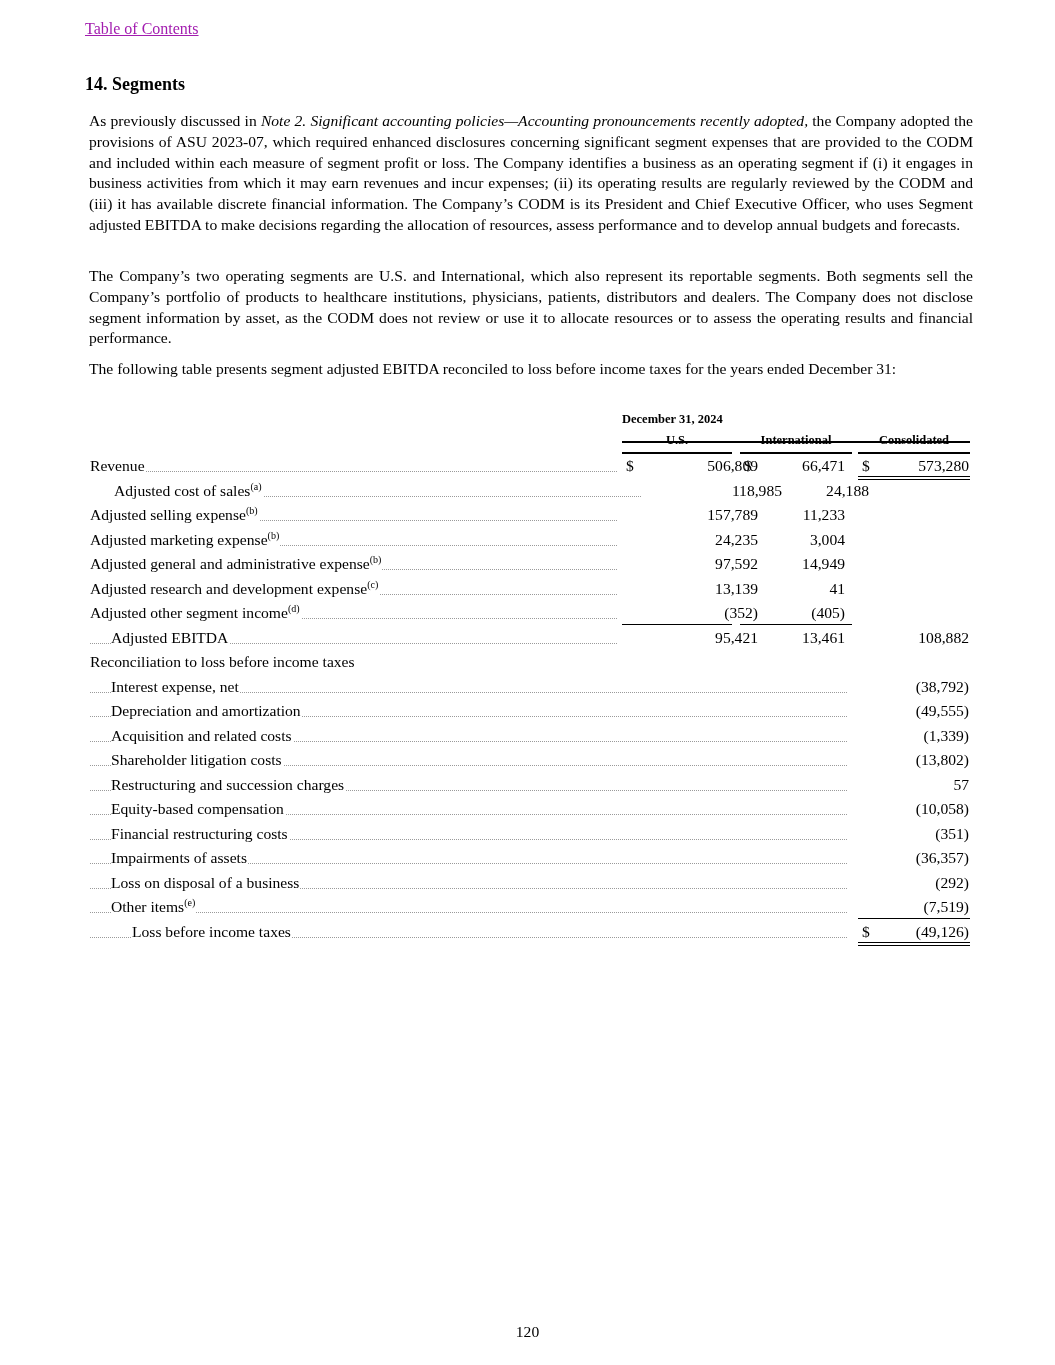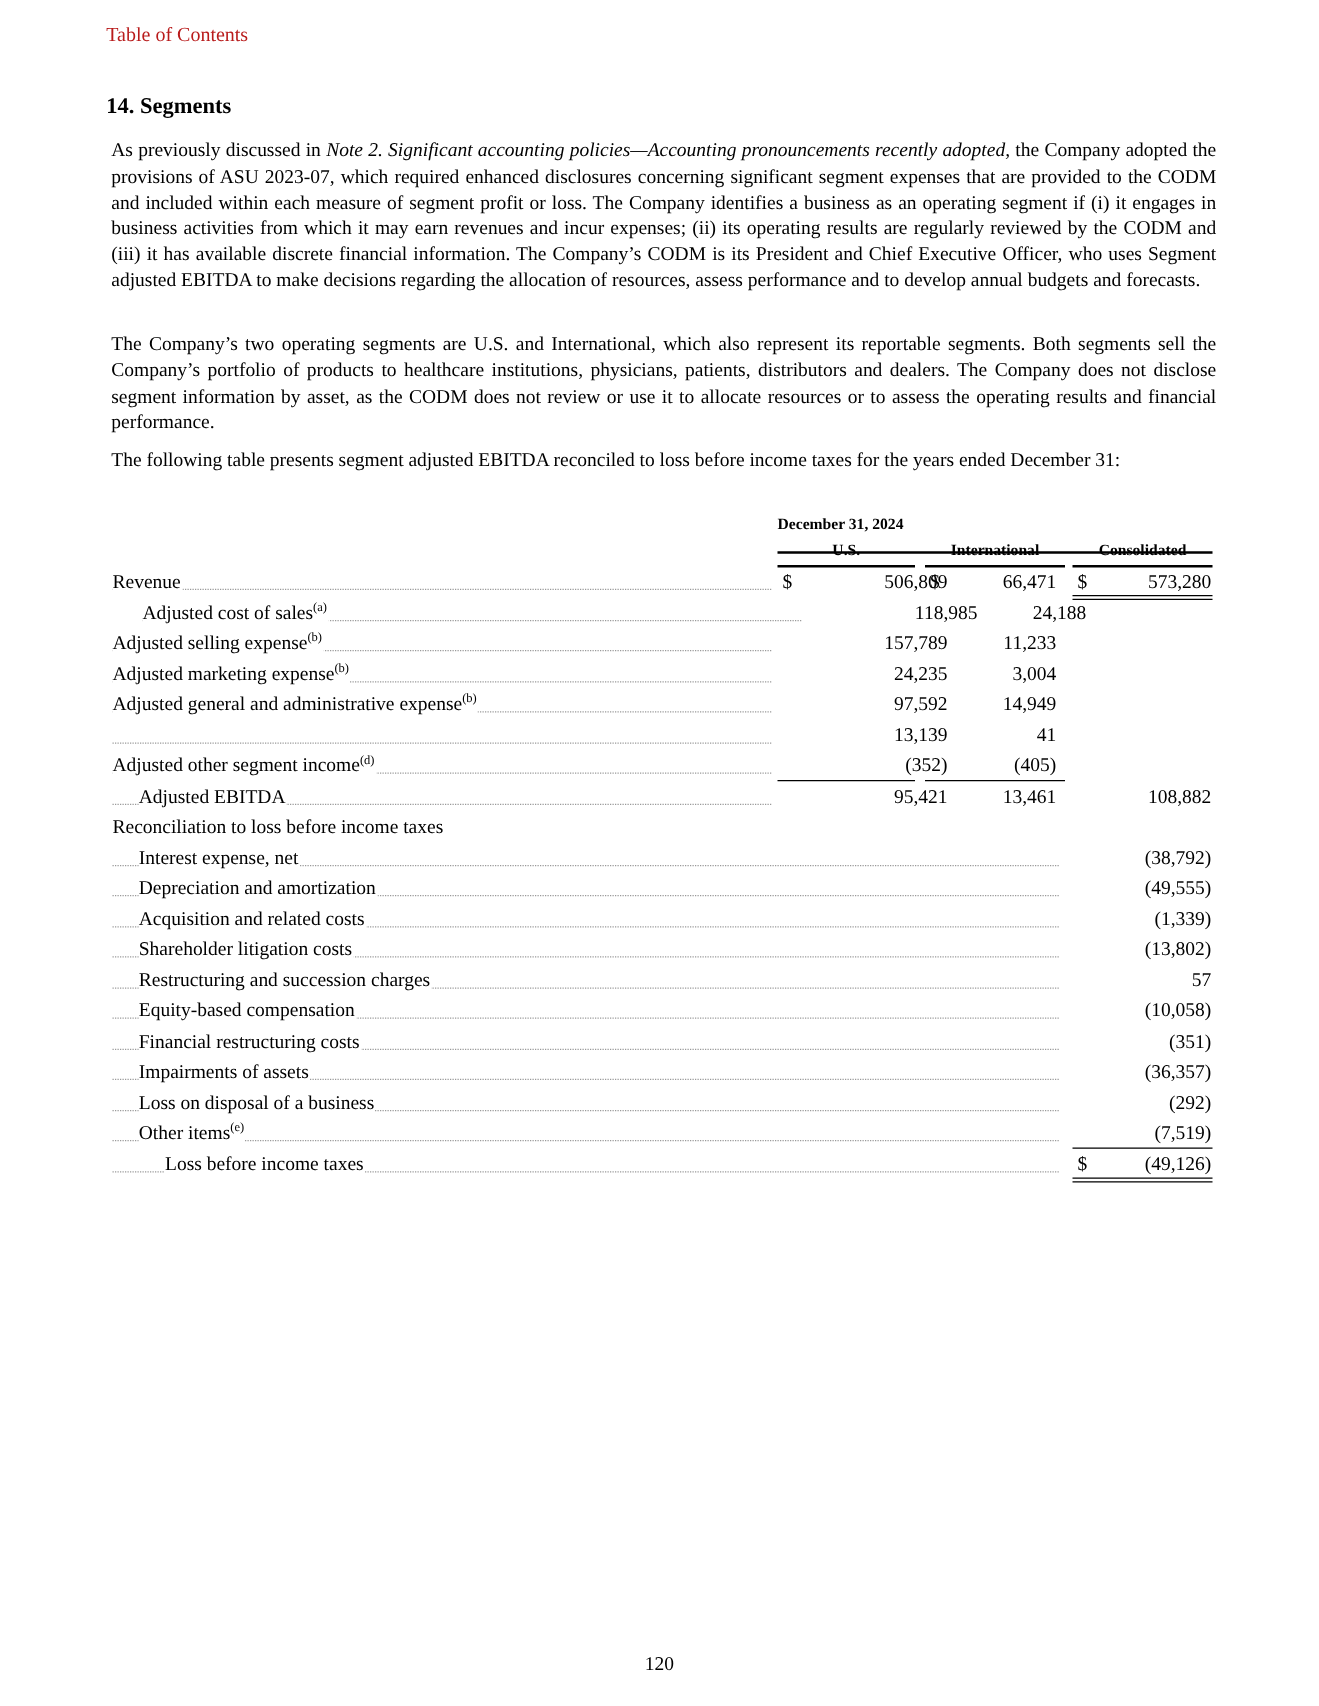--- a/index.html
+++ b/index.html
@@ -3,21 +3,21 @@
 <meta charset="utf-8">
 <style>
   html, body { margin: 0; padding: 0; background: #ffffff; }
   body {
     width: 1055px; height: 1365px; position: relative; overflow: hidden;
     font-family: "Liberation Serif", "DejaVu Serif", serif;
     color: #000;
   }
   .toc-link {
     position: absolute; left: 85px; top: 20px;
-    font-size: 16px; color: #b91c1c; cursor: pointer;
+    font-size: 16px; color: #a21caf; text-decoration: underline; cursor: pointer;
   }
   .section-title {
     position: absolute; left: 85px; top: 74px;
     font-size: 18px; font-weight: bold; margin: 0;
   }
   .body-text {
     position: absolute; left: 85px; width: 884px;
     font-size: 15.6px; line-height: 20.8px; text-align: justify; margin: 4px;
   }
   .p1 { top: 107px; }
@@ -127,20 +127,21 @@
         <span class="cell c-intl np">3,004</span>
       </div>
       <div class="row" style="top: 140px;">
         <div class="dots dots-short"></div>
         <span class="label "><span>Adjusted general and administrative expense</span><sup>(b)</sup></span>
         <span class="cell c-us np">97,592</span>
         <span class="cell c-intl np">14,949</span>
       </div>
       <div class="row" style="top: 164.5px;">
         <div class="dots dots-short"></div>
+        <span class="label "><span>Adjusted research and development expense</span><sup>(c)</sup></span>
         <span class="cell c-us np">13,139</span>
         <span class="cell c-intl np">41</span>
       </div>
       <div class="row" style="top: 189px;">
         <div class="dots dots-short"></div>
         <span class="label "><span>Adjusted other segment income</span><sup>(d)</sup></span>
         <span class="cell c-us ">(352)</span>
         <span class="cell c-intl ">(405)</span>
       </div>
       <div class="uline" style="left: 537px; width: 110px; top: 212px;"></div>

